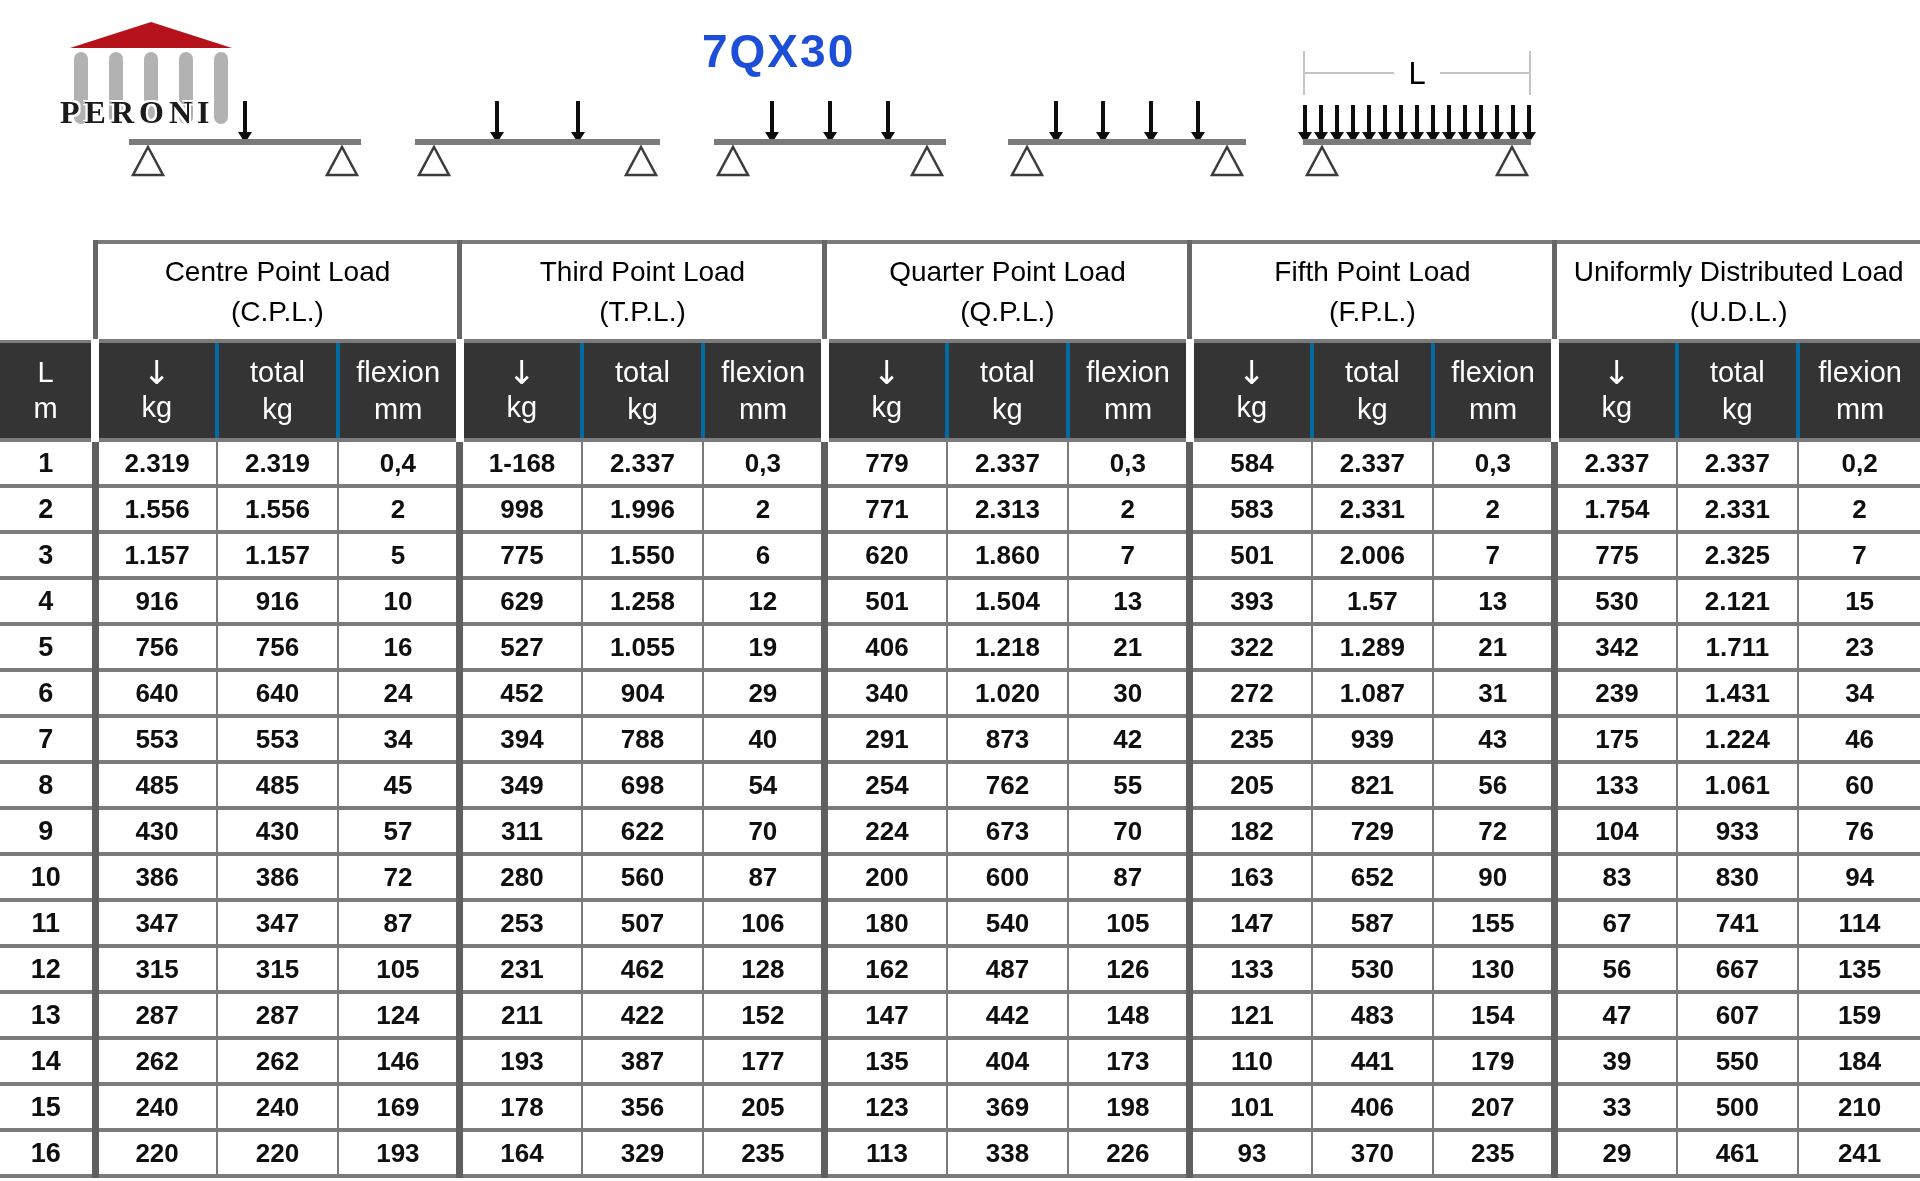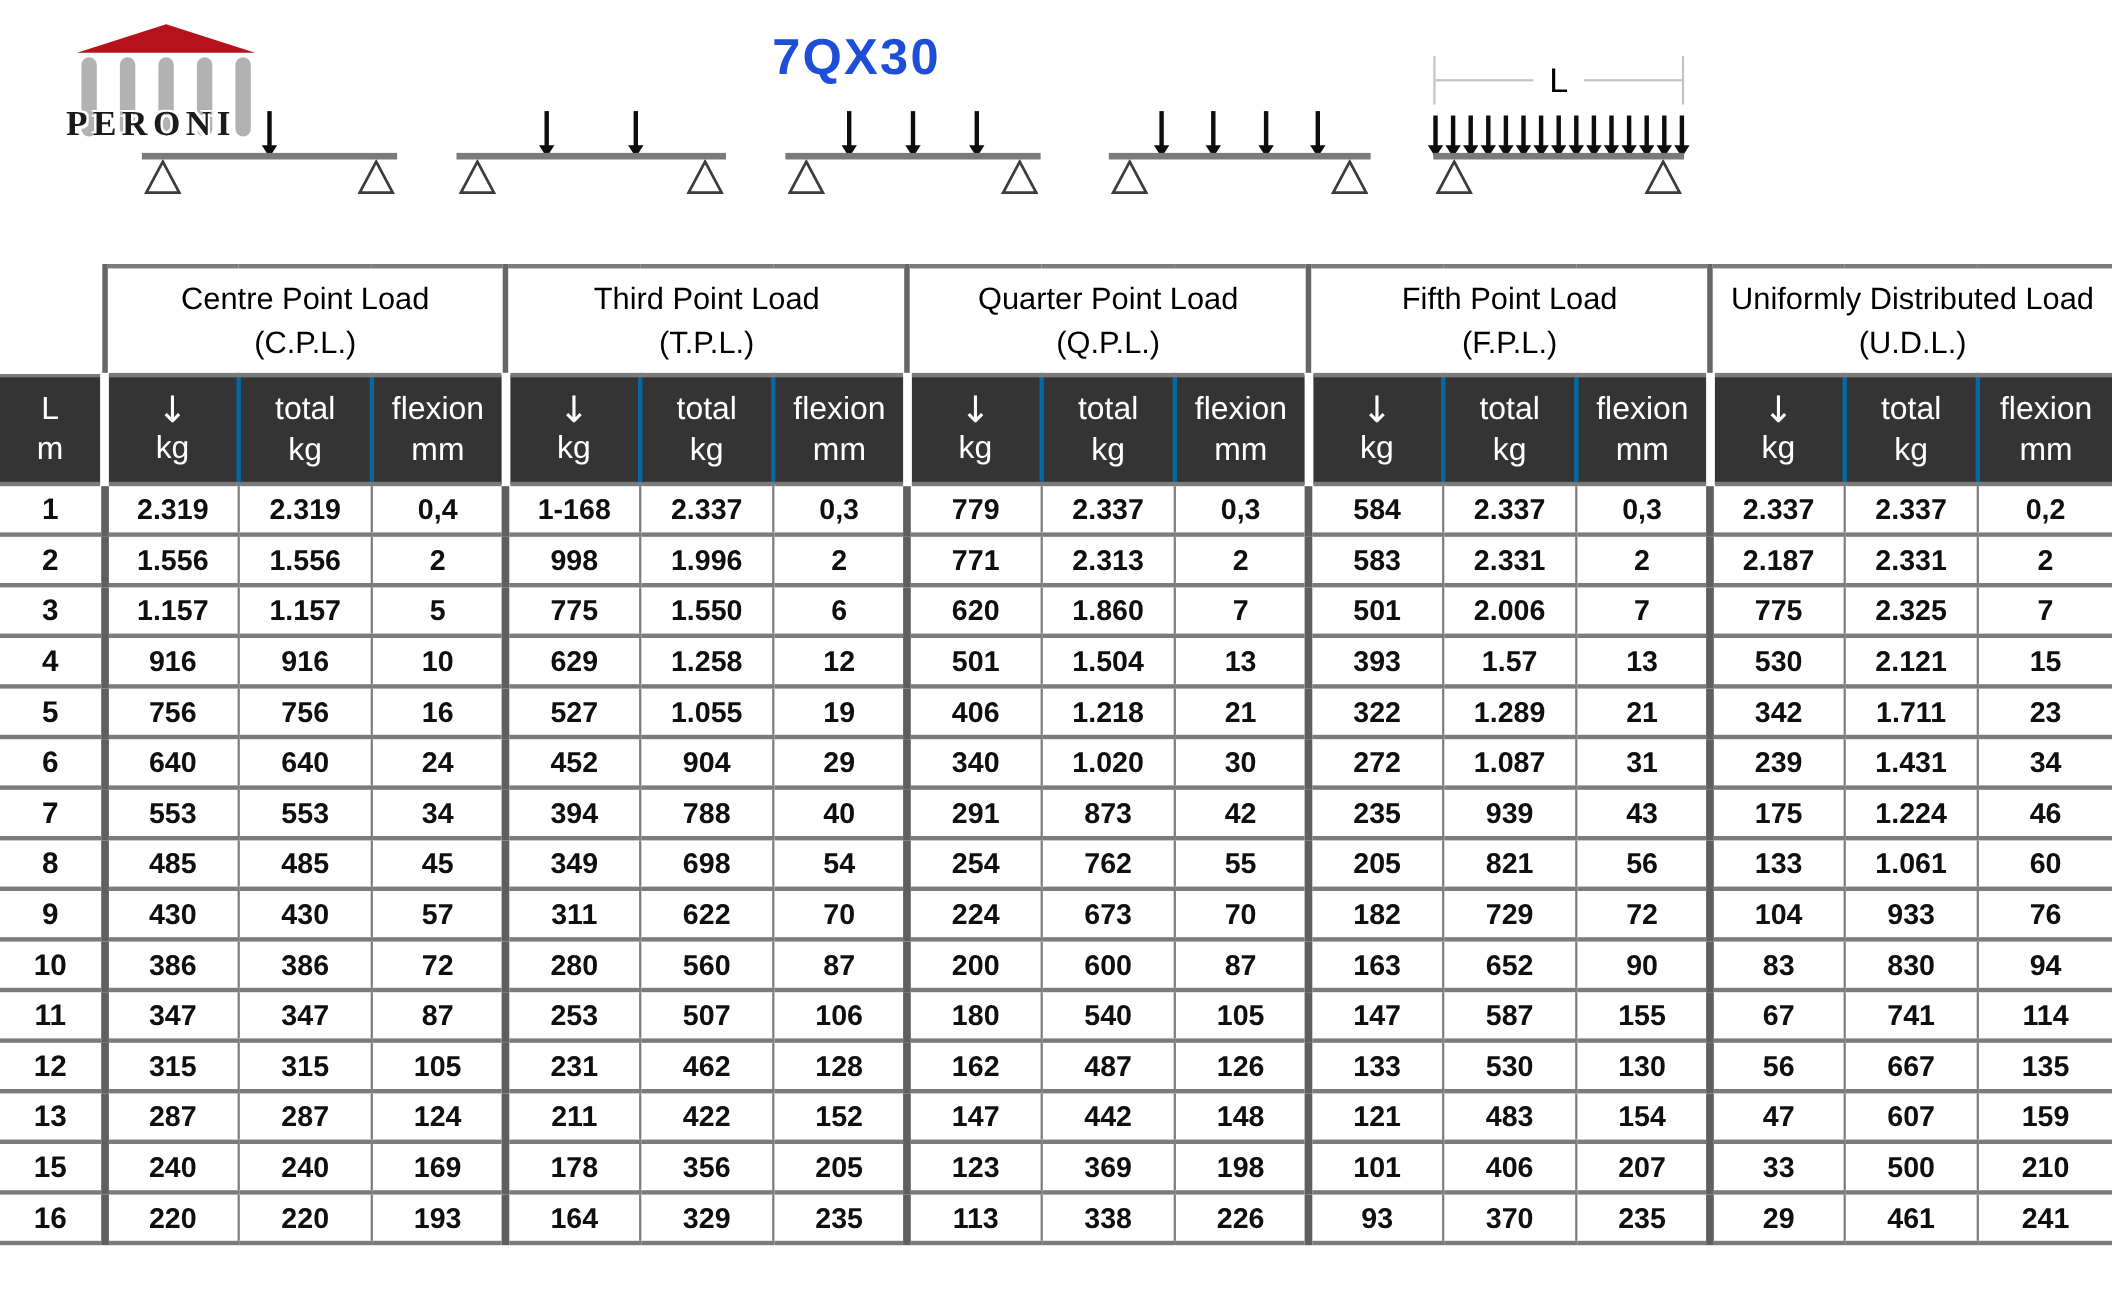--- a/index.html
+++ b/index.html
@@ -343,21 +343,21 @@
         <td>2</td>
         <td class="group-start">998</td>
         <td>1.996</td>
         <td>2</td>
         <td class="group-start">771</td>
         <td>2.313</td>
         <td>2</td>
         <td class="group-start">583</td>
         <td>2.331</td>
         <td>2</td>
-        <td class="group-start">2.187</td>
+        <td class="group-start">1.754</td>
         <td>2.331</td>
         <td class="edge-r">2</td>
       </tr>
       <tr>
         <td class="l-col">3</td>
         <td class="group-start">1.157</td>
         <td>1.157</td>
         <td>5</td>
         <td class="group-start">775</td>
         <td>1.550</td>
@@ -546,20 +546,38 @@
         <td>442</td>
         <td>148</td>
         <td class="group-start">121</td>
         <td>483</td>
         <td>154</td>
         <td class="group-start">47</td>
         <td>607</td>
         <td class="edge-r">159</td>
       </tr>
       <tr>
+        <td class="l-col">14</td>
+        <td class="group-start">262</td>
+        <td>262</td>
+        <td>146</td>
+        <td class="group-start">193</td>
+        <td>387</td>
+        <td>177</td>
+        <td class="group-start">135</td>
+        <td>404</td>
+        <td>173</td>
+        <td class="group-start">110</td>
+        <td>441</td>
+        <td>179</td>
+        <td class="group-start">39</td>
+        <td>550</td>
+        <td class="edge-r">184</td>
+      </tr>
+      <tr>
         <td class="l-col">15</td>
         <td class="group-start">240</td>
         <td>240</td>
         <td>169</td>
         <td class="group-start">178</td>
         <td>356</td>
         <td>205</td>
         <td class="group-start">123</td>
         <td>369</td>
         <td>198</td>

